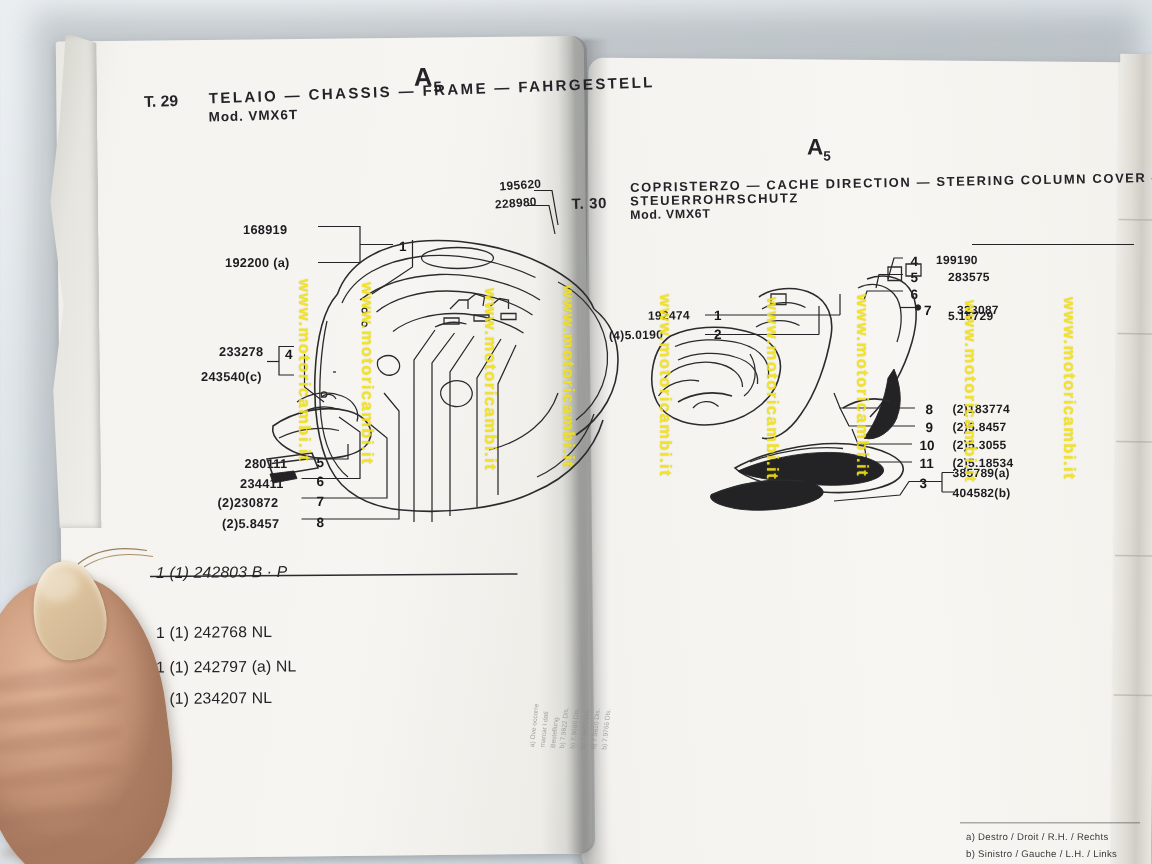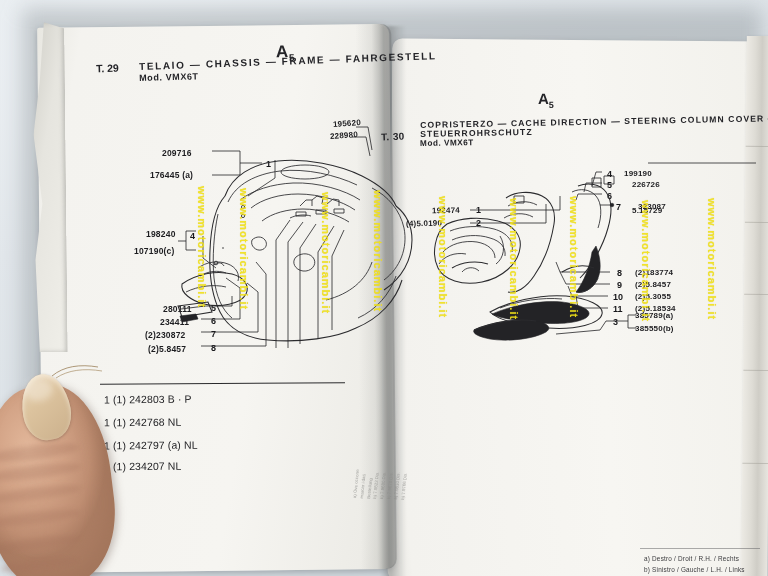--- a/index.html
+++ b/index.html
@@ -166,26 +166,26 @@
   <div class="txt l-A5">
     <span>A</span><sub>5</sub>
   </div>
   <div class="txt l-tnum" style="font-size:10.5px;font-weight:700;transform:rotate(-1.8deg);">T. 29</div>
   <div class="txt l-title" style="left:139px;top:61px;">TELAIO — CHASSIS — FRAME — FAHRGESTELL</div>
   <div class="txt l-mod">Mod. VMX6T</div>
 
   <div class="txt cal sm" style="left:333px;top:119px;transform:rotate(-4deg);">195620</div>
   <div class="txt cal sm" style="left:330px;top:131px;transform:rotate(-4deg);">228980</div>
 
-  <div class="txt cal" style="left:162px;top:148px;">209716</div>
-  <div class="txt cal" style="left:150px;top:170px;">176445 (a)</div>
+  <div class="txt cal" style="left:162px;top:148px;">168919</div>
+  <div class="txt cal" style="left:150px;top:170px;">192200 (a)</div>
   <div class="txt idx" style="left:266px;top:159px;">1</div>
 
-  <div class="txt cal" style="left:146px;top:229px;">198240</div>
-  <div class="txt cal" style="left:134px;top:246px;">107190(c)</div>
+  <div class="txt cal" style="left:146px;top:229px;">233278</div>
+  <div class="txt cal" style="left:134px;top:246px;">243540(c)</div>
   <div class="txt idx" style="left:190px;top:231px;">4</div>
 
   <div class="txt cal" style="left:163px;top:304px;">280111</div>
   <div class="txt idx" style="left:211px;top:303px;">5</div>
 
   <div class="txt cal" style="left:160px;top:317px;">234411</div>
   <div class="txt idx" style="left:211px;top:316px;">6</div>
 
   <div class="txt cal" style="left:145px;top:330px;">(2)230872</div>
   <div class="txt idx" style="left:211px;top:329px;">7</div>
@@ -255,21 +255,21 @@
     <path class="lead" d="M356 127 L368 127 L372 150"></path>
     <path class="lead" d="M352 137 L366 137 L370 156"></path>
   </svg>
 
   <div class="wm" style="left:196px;top:186px;height:180px;">www.motoricambi.it</div>
   <div class="wm" style="left:238px;top:188px;height:186px;">www.motoricambi.it</div>
   <div class="wm" style="left:320px;top:192px;height:182px;">www.motoricambi.it</div>
   <div class="wm" style="left:372px;top:190px;height:178px;">www.motoricambi.it</div>
 
   <div class="fn-rule"></div>
-  <div class="txt fn" style="left:104px;top:393px;transform:rotate(-0.5deg);">1 (1) 242803 B · P</div>
+  <div class="txt fn" style="left:104px;top:376px;transform:rotate(-0.5deg);font-style:italic;">1 (1) 242803 B · P</div>
   <div class="txt fn" style="left:104px;top:416px;transform:rotate(-0.5deg);">1 (1) 242768 NL</div>
   <div class="txt fn" style="left:104px;top:439px;transform:rotate(-0.5deg);">1 (1) 242797 (a) NL</div>
   <div class="txt fn" style="left:104px;top:460px;transform:rotate(-0.5deg);">2 (1) 234207 NL</div>
 
   <div class="curlnotes">
     <div>a) Ove occorre</div>
     <div>marcar i dati</div>
     <div>Bestellung</div>
     <div>b) 7.9822 Dis.</div>
     <div>b) 7.9680 Dis.</div>
@@ -287,38 +287,38 @@
   <div class="txt r-mod">Mod. VMX6T</div>
 
   <div class="txt cal sm" style="left:432px;top:206px;transform:rotate(-1deg);">192474</div>
   <div class="txt idx" style="left:476px;top:205px;">1</div>
   <div class="txt cal sm" style="left:406px;top:219px;transform:rotate(-1deg);">(4)5.0190</div>
   <div class="txt idx" style="left:476px;top:218px;">2</div>
 
   <div class="txt idx" style="left:607px;top:169px;">4</div>
   <div class="txt cal sm" style="left:624px;top:169px;">199190</div>
   <div class="txt idx" style="left:607px;top:180px;">5</div>
-  <div class="txt cal sm" style="left:632px;top:180px;">226726</div>
+  <div class="txt cal sm" style="left:632px;top:180px;">283575</div>
   <div class="txt idx" style="left:607px;top:191px;">6</div>
   <div class="txt cal sm" style="left:632px;top:206px;">5.15729</div>
   <div class="txt idx" style="left:616px;top:202px;">7</div>
   <div class="txt cal sm" style="left:638px;top:202px;">323087</div>
 
   <div class="txt idx" style="left:617px;top:268px;">8</div>
   <div class="txt cal sm" style="left:635px;top:268px;">(2)183774</div>
   <div class="txt idx" style="left:617px;top:280px;">9</div>
   <div class="txt cal sm" style="left:635px;top:280px;">(2)5.8457</div>
   <div class="txt idx" style="left:613px;top:292px;">10</div>
   <div class="txt cal sm" style="left:635px;top:292px;">(2)5.3055</div>
   <div class="txt idx" style="left:613px;top:304px;">11</div>
   <div class="txt cal sm" style="left:635px;top:304px;">(2)5.18534</div>
 
   <div class="txt idx" style="left:613px;top:317px;">3</div>
   <div class="txt cal sm" style="left:635px;top:311px;">385789(a)</div>
-  <div class="txt cal sm" style="left:635px;top:324px;">385550(b)</div>
+  <div class="txt cal sm" style="left:635px;top:324px;">404582(b)</div>
 
   <svg width="768" height="576">
 
     <path class="lead" d="M470 210 L488 210 L560 210"></path>
     <path class="lead" d="M470 223 L488 223 L546 223"></path>
     <path class="lead" d="M560 210 L560 196"></path>
     <path class="lead" d="M546 223 L546 204"></path>
 
     <path class="ln2" d="M447 224 C460 218 480 216 498 221 C514 225 522 236 520 248
                          C518 264 502 278 482 282 C462 286 444 280 438 268

